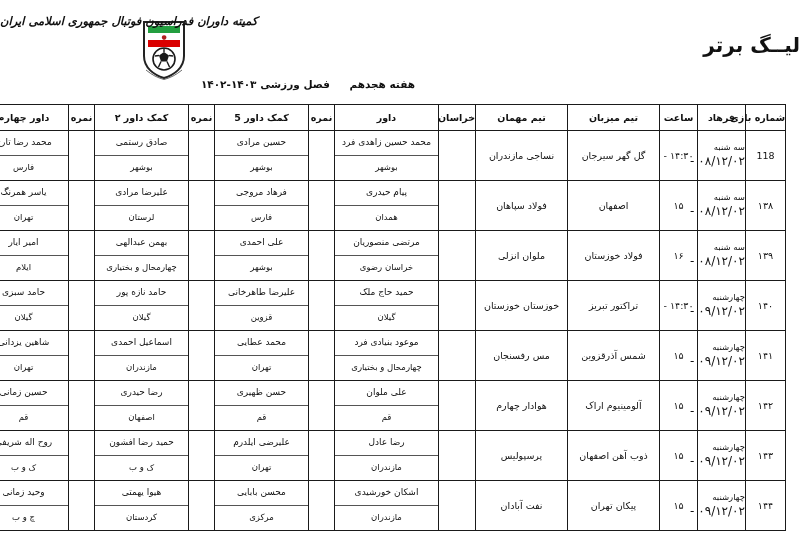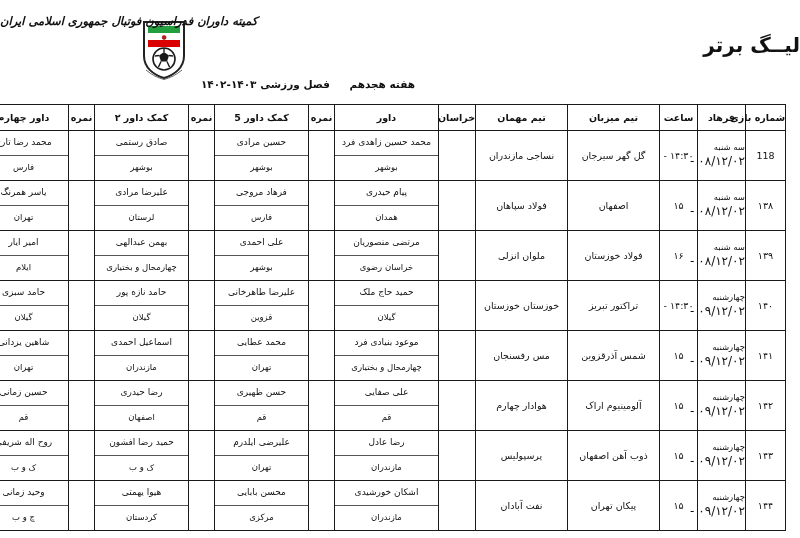--- a/index.html
+++ b/index.html
@@ -543,21 +543,21 @@
               <div class="teamcell">آلومینیوم اراک</div>
             </td>
             <td>
               <div class="teamcell">هوادار چهارم</div>
             </td>
             <td>
               <div class="numcell"></div>
             </td>
             <td>
               <div class="person">
-                <div class="name">علی صفایی</div>
+                <div class="name">علی ملوان</div>
                 <div class="prov">قم</div>
               </div>
             </td>
             <td>
               <div class="numcell"></div>
             </td>
             <td>
               <div class="person">
                 <div class="name">حسن ظهیری</div>
                 <div class="prov">قم</div>

